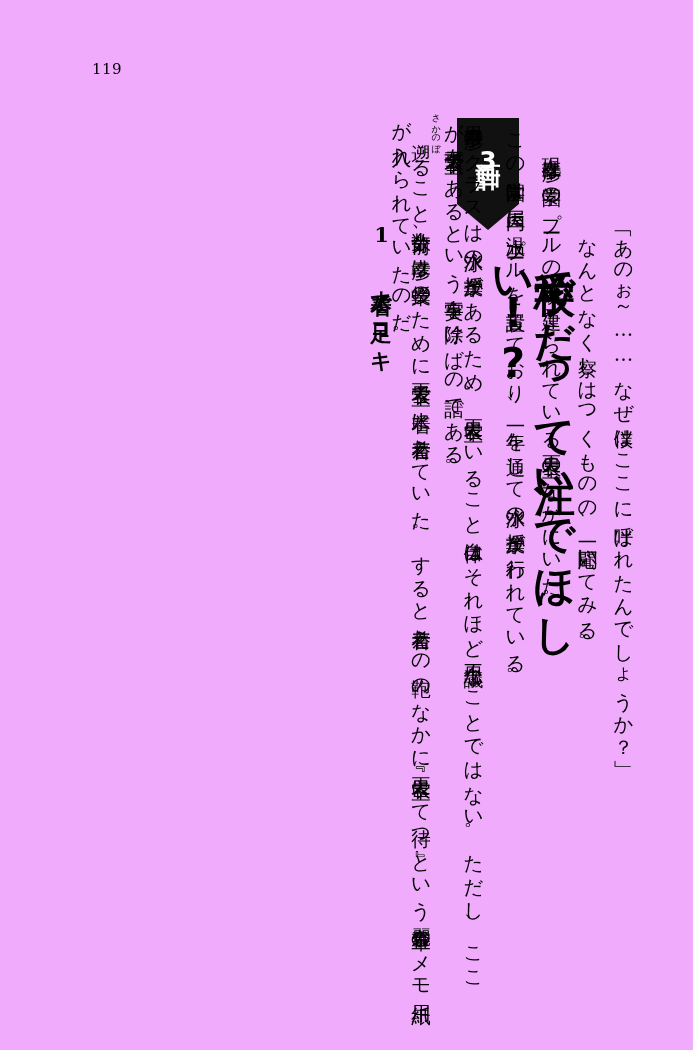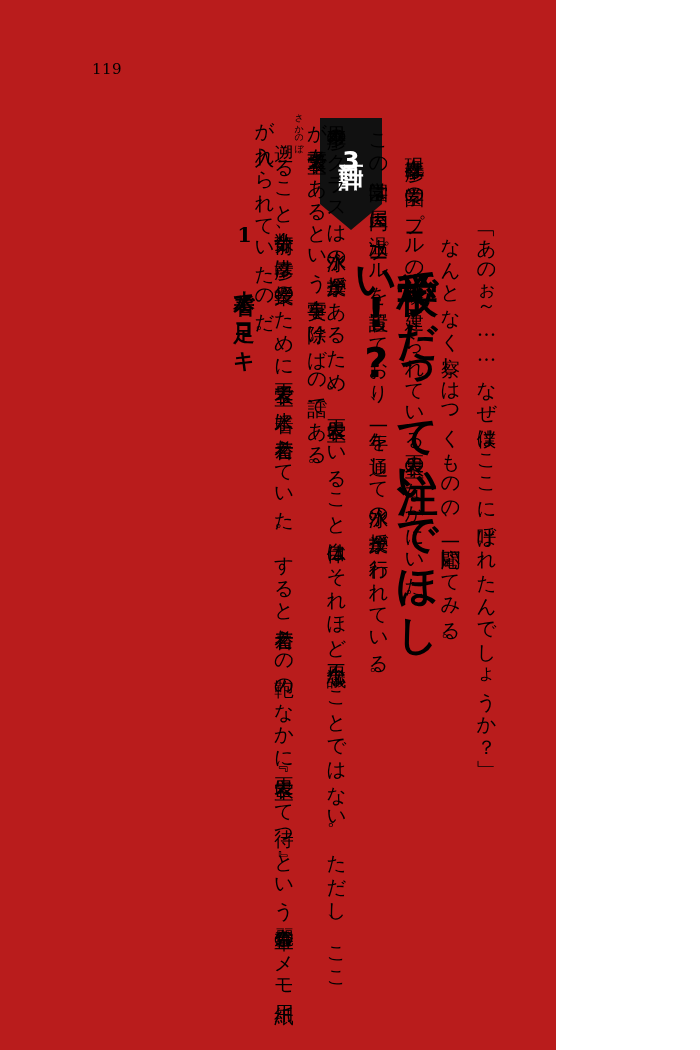--- a/index.html
+++ b/index.html
@@ -12,23 +12,23 @@
     height: 1050px;
     position: relative;
     font-family: "DejaVu Serif", "Liberation Serif", serif;
     color: #000000;
     overflow: hidden;
   }
 
   .page {
     position: absolute;
     left: 0; top: 0;
-    width: 556px;
+    width: 693px;
     height: 1050px;
-    background: #b91c1c;
+    background: #f0abfc;
   }
 
   
   .page-number {
     position: absolute;
     left: 92px;
     top: 60px;
     font-size: 15px;
     font-family: "DejaVu Serif", "Liberation Serif", serif;
     letter-spacing: 0.5px;

